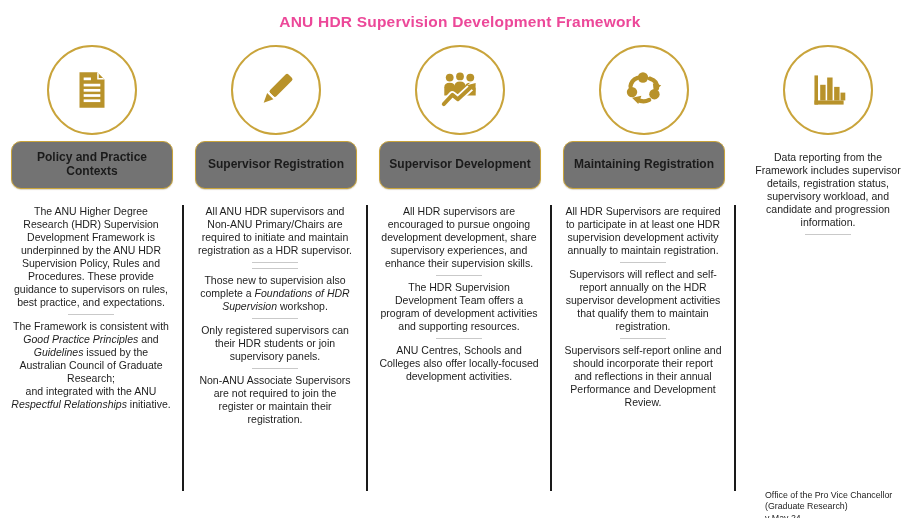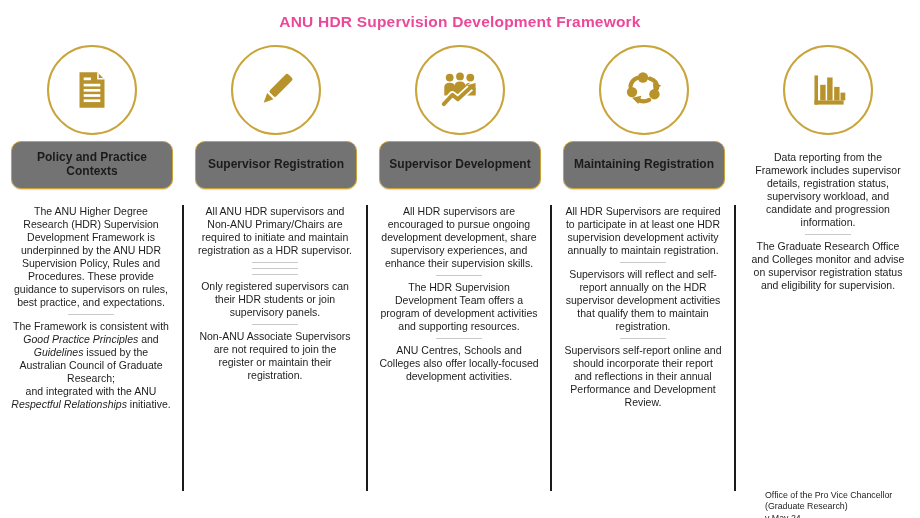--- a/index.html
+++ b/index.html
@@ -121,20 +121,21 @@
         </g>
       </svg>
     </div>
     <div class="titlebox">
       <span>Supervisor Registration</span>
     </div>
     <div class="body">
         <p><span>All ANU HDR supervisors and Non-ANU Primary/Chairs are required to initiate and maintain registration as a HDR supervisor.</span></p>
         <div class="psep"></div>
         <div class="psep"></div>
+        <p><span>Those new to supervision also complete a </span><em>Foundations of HDR Supervision</em><span> workshop.</span></p>
         <div class="psep"></div>
         <p><span>Only registered supervisors can their HDR students or join supervisory panels.</span></p>
         <div class="psep"></div>
         <p><span>Non-ANU Associate Supervisors are not required to join the register or maintain their registration.</span></p>
       </div>
   </div>
 
   <div class="col">
     <div class="circle">
       <svg width="52" height="52" viewBox="0 0 48 48">
@@ -193,21 +194,20 @@
         <rect class="gold" x="11" y="34" width="28" height="4"></rect>
         <rect class="gold" x="16.5" y="19" width="5.2" height="15"></rect>
         <rect class="gold" x="23.2" y="12" width="5.2" height="22"></rect>
         <rect class="gold" x="29.9" y="21" width="5.2" height="13"></rect>
         <rect class="gold" x="36" y="26.5" width="4.6" height="7.5"></rect>
       </svg>
     </div>
     <div class="body">
         <p><span>Data reporting from the Framework includes supervisor details, registration status, supervisory workload, and candidate and progression information.</span></p>
         <div class="psep"></div>
-        <p><span>The Graduate Research Office and Colleges monitor and advise on supervisor registration status and eligibility for supervision.</span></p>
       </div>
   </div>
 
 </div>
 
 <div class="footer">
   <div>Office of the Pro Vice Chancellor</div>
   <div>(Graduate Research)</div>
   <div>v May 24</div>
 </div>

